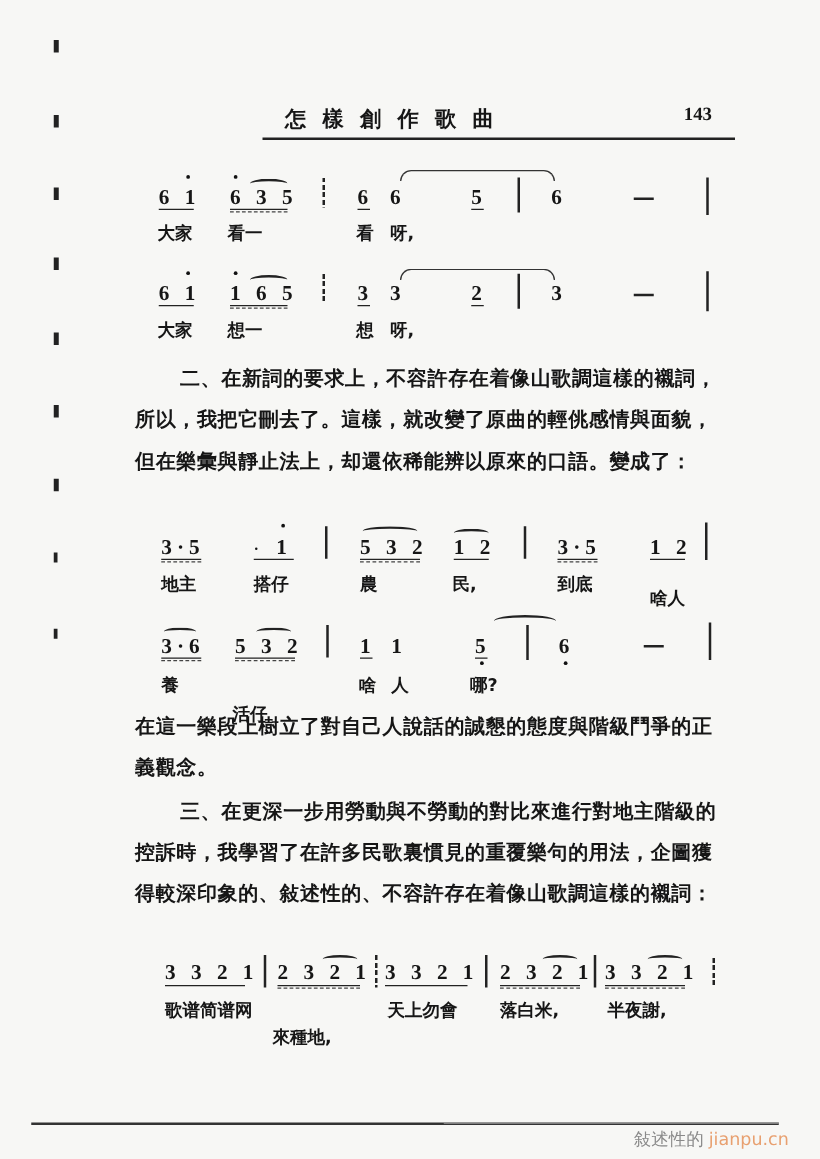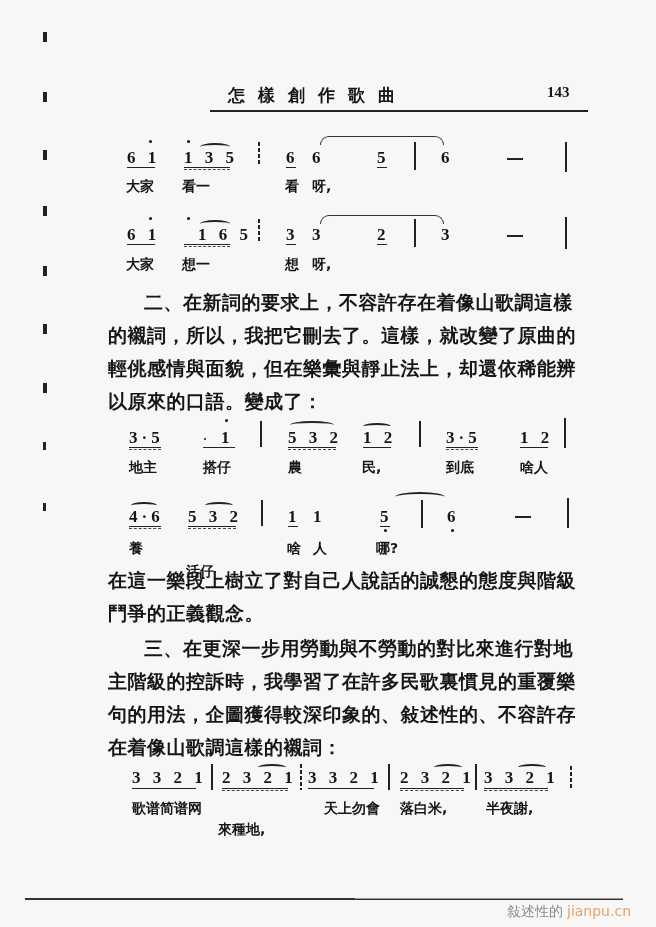--- a/index.html
+++ b/index.html
@@ -21,21 +21,21 @@
 
     .note { position: absolute; font-size: 17px; font-weight: bold; font-family: "Liberation Serif", serif; letter-spacing: 4px; }
     .ul { position: absolute; height: 1px; background: #222; }
     .ul2 { position: absolute; height: 1px; border-top: 1px solid #222; border-bottom: 1px dashed #444; }
     .dot { position: absolute; width: 3px; height: 3px; border-radius: 50%; background: #111; }
     .bar { position: absolute; width: 2px; background: #222; }
     .bar.dash { background: repeating-linear-gradient(#222 0 4px, transparent 4px 6px); width: 2px; }
     .slur { position: absolute; border-top: 2px solid #222; border-radius: 50% 50% 0 0; }
     .tie { position: absolute; border-top: 1.5px solid #333; border-left: 1.5px solid #333; border-right: 1.5px solid #333; border-radius: 10px 10px 0 0; }
     .lyric { position: absolute; font-size: 14px; font-family: "DejaVu Sans", sans-serif; font-weight: bold; }
-    .para { position: absolute; left: 108px; width: 470px; font-size: 19px; line-height: 33px; font-family: "DejaVu Sans", sans-serif; font-weight: bold; letter-spacing: 0.5px; }
+    .para { position: absolute; left: 108px; width: 470px; font-size: 16px; line-height: 33px; font-family: "DejaVu Sans", sans-serif; font-weight: bold; letter-spacing: 0.5px; }
     .dash-note { position: absolute; width: 16px; height: 2px; background: #222; }
   </style>
 </head>
 <body>
 
 <div class="abs binding-mark" style="top:32px"></div>
 <div class="abs binding-mark" style="top:92px"></div>
 <div class="abs binding-mark" style="top:150px"></div>
 <div class="abs binding-mark" style="top:206px"></div>
 <div class="abs binding-mark" style="top:266px"></div>
@@ -46,21 +46,21 @@
 
 <div class="abs header-title">怎樣創作歌曲</div>
 <div class="abs header-page">143</div>
 <div class="abs header-rule"></div>
 
 <div>
 
   <div class="note" style="left:127px;top:148px">6 1</div>
   <div class="dot" style="left:149px;top:140px"></div>
   <div class="ul" style="left:127px;top:167px;width:28px"></div>
-  <div class="note" style="left:184px;top:148px">1 3 5</div>
+  <div class="note" style="left:184px;top:148px">6 3 5</div>
   <div class="dot" style="left:187px;top:140px"></div>
   <div class="slur" style="left:200px;top:143px;width:30px;height:6px"></div>
   <div class="ul2" style="left:184px;top:167px;width:46px"></div>
   <div class="bar dash" style="left:258px;top:142px;height:24px"></div>
   <div class="note" style="left:286px;top:148px">6</div>
   <div class="ul" style="left:286px;top:167px;width:10px"></div>
   <div class="note" style="left:312px;top:148px">6</div>
   <div class="note" style="left:377px;top:148px">5</div>
   <div class="ul" style="left:377px;top:167px;width:10px"></div>
   <div class="tie" style="left:320px;top:136px;width:122px;height:8px"></div>
@@ -69,21 +69,21 @@
   <div class="dash-note" style="left:507px;top:158px"></div>
   <div class="bar" style="left:565px;top:142px;height:30px"></div>
   <div class="lyric" style="left:126px;top:178px">大家</div>
   <div class="lyric" style="left:182px;top:178px">看一</div>
   <div class="lyric" style="left:285px;top:178px">看</div>
   <div class="lyric" style="left:312px;top:178px">呀,</div>
 
   <div class="note" style="left:127px;top:225px">6 1</div>
   <div class="dot" style="left:149px;top:217px"></div>
   <div class="ul" style="left:127px;top:244px;width:28px"></div>
-  <div class="note" style="left:198px;top:225px">1 6 5</div>
+  <div class="note" style="left:184px;top:225px">1 6 5</div>
   <div class="dot" style="left:187px;top:217px"></div>
   <div class="slur" style="left:200px;top:220px;width:30px;height:6px"></div>
   <div class="ul2" style="left:184px;top:244px;width:46px"></div>
   <div class="bar dash" style="left:258px;top:219px;height:24px"></div>
   <div class="note" style="left:286px;top:225px">3</div>
   <div class="ul" style="left:286px;top:244px;width:10px"></div>
   <div class="note" style="left:312px;top:225px">3</div>
   <div class="note" style="left:377px;top:225px">2</div>
   <div class="ul" style="left:377px;top:244px;width:10px"></div>
   <div class="tie" style="left:320px;top:215px;width:122px;height:8px"></div>
@@ -118,23 +118,23 @@
   <div class="note" style="left:446px;top:428px">3·5</div>
   <div class="ul2" style="left:446px;top:447px;width:32px"></div>
   <div class="note" style="left:520px;top:428px">1 2</div>
   <div class="ul" style="left:520px;top:447px;width:28px"></div>
   <div class="bar" style="left:564px;top:418px;height:30px"></div>
   <div class="lyric" style="left:129px;top:459px">地主</div>
   <div class="lyric" style="left:203px;top:459px">搭仔</div>
   <div class="lyric" style="left:288px;top:459px">農</div>
   <div class="lyric" style="left:362px;top:459px">民,</div>
   <div class="lyric" style="left:446px;top:459px">到底</div>
-  <div class="lyric" style="left:520px;top:459px">啥人</div>
+  <div class="lyric" style="left:520px;top:470px">啥人</div>
 
-  <div class="note" style="left:129px;top:507px">4·6</div>
+  <div class="note" style="left:129px;top:507px">3·6</div>
   <div class="slur" style="left:131px;top:502px;width:26px;height:5px"></div>
   <div class="ul2" style="left:129px;top:526px;width:32px"></div>
   <div class="note" style="left:188px;top:507px">5 3 2</div>
   <div class="slur" style="left:205px;top:502px;width:28px;height:5px"></div>
   <div class="ul2" style="left:188px;top:526px;width:48px"></div>
   <div class="bar" style="left:261px;top:500px;height:26px"></div>
   <div class="note" style="left:288px;top:507px">1</div>
   <div class="ul" style="left:288px;top:526px;width:10px"></div>
   <div class="note" style="left:313px;top:507px">1</div>
   <div class="note" style="left:380px;top:507px">5</div>
@@ -171,21 +171,21 @@
   <div class="note" style="left:400px;top:768px">2 3 2 1</div>
   <div class="slur" style="left:434px;top:764px;width:28px;height:5px"></div>
   <div class="ul2" style="left:400px;top:788px;width:64px"></div>
   <div class="bar" style="left:475px;top:764px;height:26px"></div>
   <div class="note" style="left:484px;top:768px">3 3 2 1</div>
   <div class="slur" style="left:518px;top:764px;width:28px;height:5px"></div>
   <div class="ul2" style="left:484px;top:788px;width:64px"></div>
   <div class="bar dash" style="left:570px;top:766px;height:24px"></div>
   <div class="lyric" style="left:132px;top:800px">歌谱简谱网</div>
   <div class="lyric" style="left:218px;top:821px">來種地,</div>
-  <div class="lyric" style="left:324px;top:800px">天上勿會</div>
+  <div class="lyric" style="left:310px;top:800px">天上勿會</div>
   <div class="lyric" style="left:400px;top:800px">落白米,</div>
   <div class="lyric" style="left:486px;top:800px">半夜謝,</div>
 </div>
 
 <div class="abs bottom-rule">
     <div class="thin"></div>
   </div>
 
 <div class="abs watermark">
   <span>敍述性的</span><span class="en">jianpu.cn</span>

